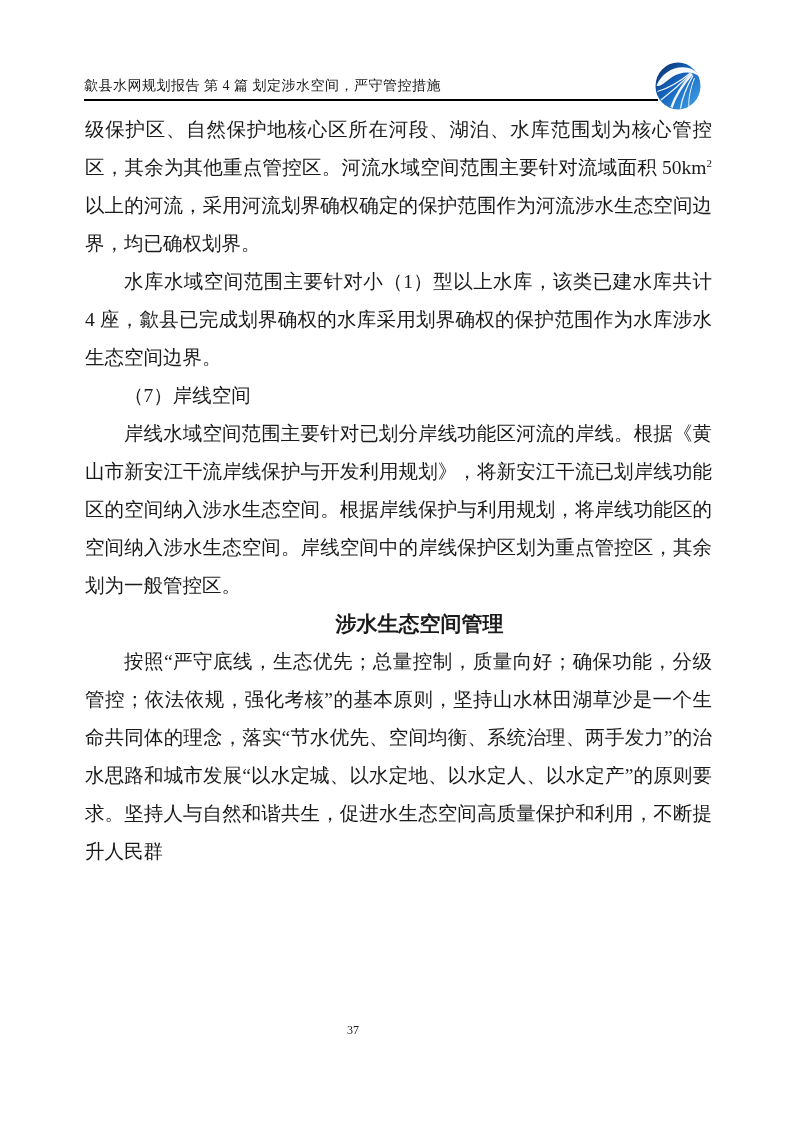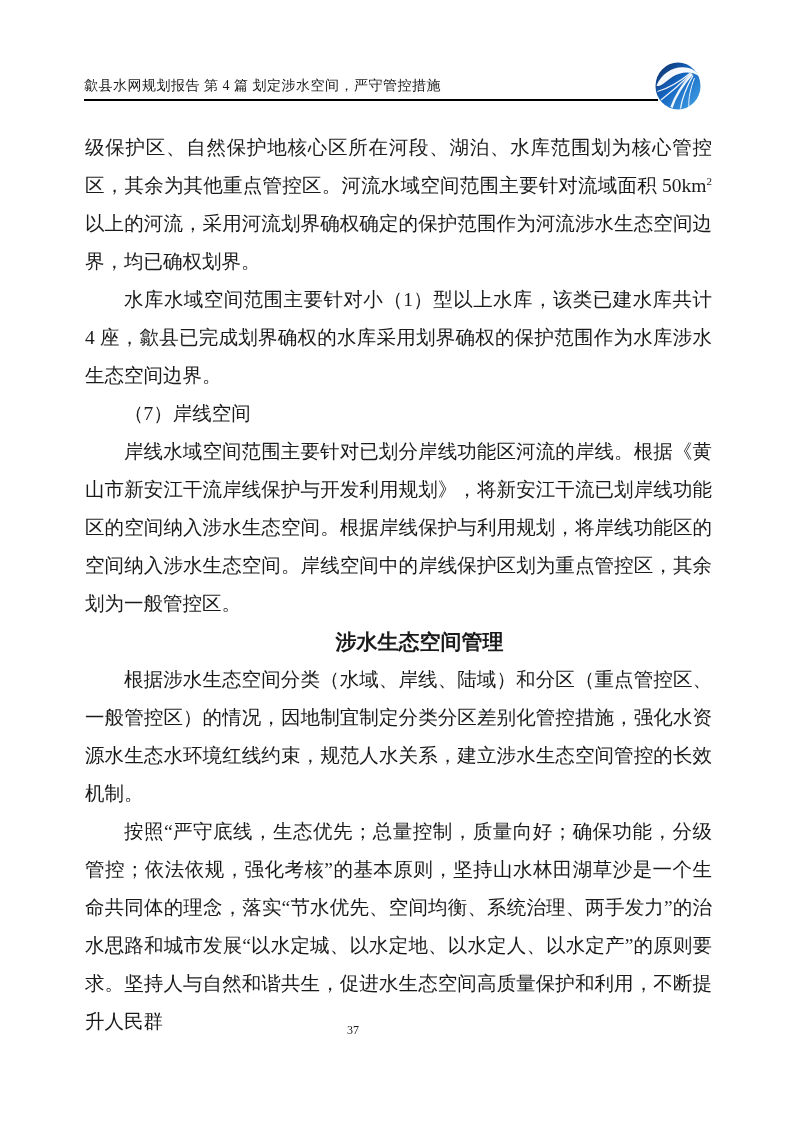--- a/index.html
+++ b/index.html
@@ -36,21 +36,21 @@
     position: absolute;
     left: 85px;
     top: 111px;
     width: 627px;
     font-size: 19.5px;
     line-height: 38px;
     text-align: justify;
     text-justify: inter-character;
   }
   .content p { margin: 0; text-indent: 2em; }
-  .content p.flush { text-indent: 0; margin-top: 18px; }
+  .content p.flush { text-indent: 0; }
   .section-heading {
     margin: 0;
     font-size: 21px;
     font-weight: bold;
     line-height: 38px;
     text-indent: 0;
     text-align: center;
   }
   .content sup {
     font-size: 11px;
@@ -104,21 +104,20 @@
     </p>
 
     <p>水库水域空间范围主要针对小（1）型以上水库，该类已建水库共计 4 座，歙县已完成划界确权的水库采用划界确权的保护范围作为水库涉水生态空间边界。</p>
 
     <p>（7）岸线空间</p>
 
     <p>岸线水域空间范围主要针对已划分岸线功能区河流的岸线。根据《黄山市新安江干流岸线保护与开发利用规划》，将新安江干流已划岸线功能区的空间纳入涉水生态空间。根据岸线保护与利用规划，将岸线功能区的空间纳入涉水生态空间。岸线空间中的岸线保护区划为重点管控区，其余划为一般管控区。</p>
 
     <p class="section-heading">涉水生态空间管理</p>
 
-    <p>根据涉水生态空间分类（水域、岸线、陆域）和分区（重点管控区、一般管控区）的情况，因地制宜制定分类分区差别化管控措施，强化水资源水生态水环境红线约束，规范人水关系，建立涉水生态空间管控的长效机制。</p>
 
 
     <p>按照“严守底线，生态优先；总量控制，质量向好；确保功能，分级管控；依法依规，强化考核”的基本原则，坚持山水林田湖草沙是一个生命共同体的理念，落实“节水优先、空间均衡、系统治理、两手发力”的治水思路和城市发展“以水定城、以水定地、以水定人、以水定产”的原则要求。坚持人与自然和谐共生，促进水生态空间高质量保护和利用，不断提升人民群</p>
 
   </div>
 
   <div class="footer">
     <span>37</span>
   </div>
 

